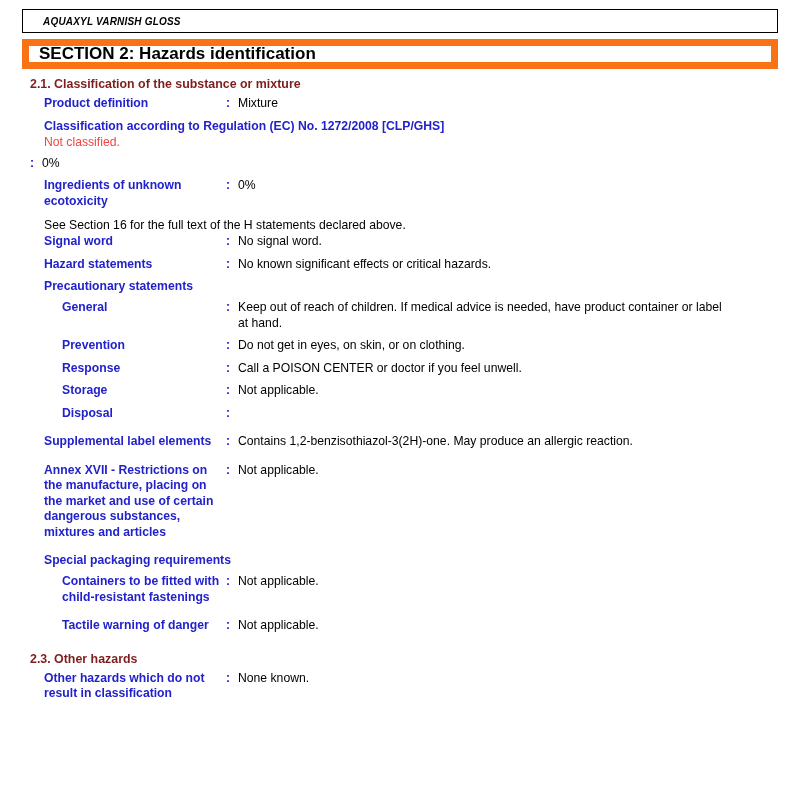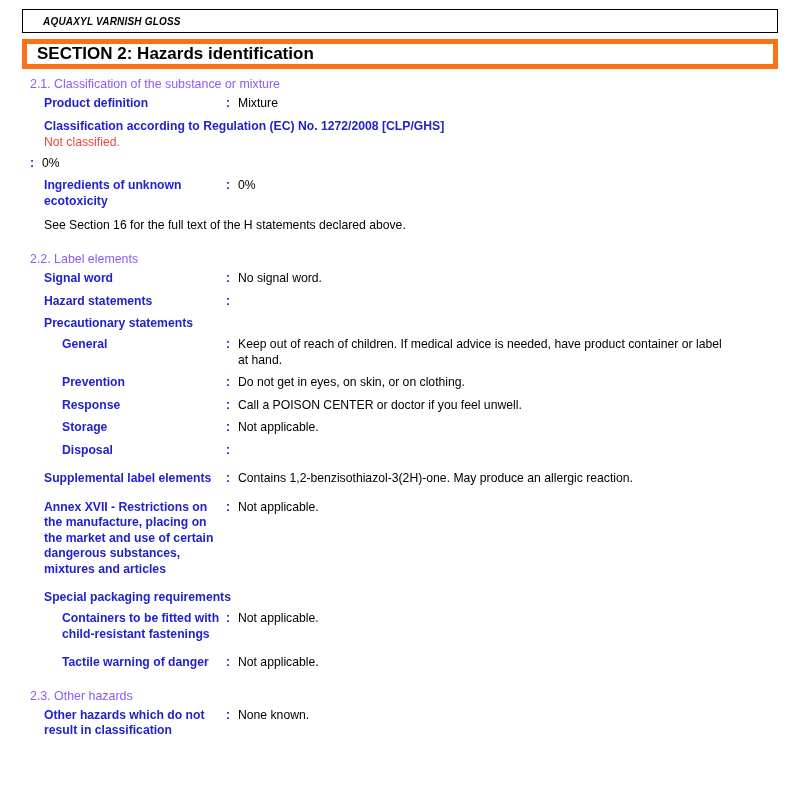--- a/index.html
+++ b/index.html
@@ -36,21 +36,21 @@
   .header-title {
     font-weight: bold;
     font-style: italic;
     font-size: 10px;
     letter-spacing: 0.2px;
     color: #000;
   }
 
   
   .section-box {
-    border: 5px solid #f97316;
+    border: 7px solid #f97316;
     height: 30px;
     display: flex;
     align-items: center;
     padding-left: 10px;
     box-sizing: border-box;
     margin-top: 6px;
   }
   .section-title {
     font-weight: bold;
     font-size: 17px;
@@ -59,22 +59,22 @@
 
   
   .content {
     margin-top: 8px;
     padding-left: 8px;
     font-size: 12.2px;
     line-height: 15px;
   }
 
   .subheading {
-    color: #8b5cf6;
-    font-weight: normal;
+    color: #7f1d1d;
+    font-weight: bold;
     font-size: 12.4px;
     margin: 0 0 4px 0;
   }
   .subheading.gap { margin-top: 18px; }
 
   .row {
     display: flex;
     align-items: flex-start;
     margin-bottom: 1px;
   }
@@ -168,33 +168,33 @@
     <div class="row">
       <div class="label two-line-label">Ingredients of unknown ecotoxicity</div>
       <div class="colon">:</div>
       <div class="value">0%</div>
     </div>
 
     <div class="spacer-sm"></div>
 
     <div class="note-line">See Section 16 for the full text of the H statements declared above.</div>
 
-    <div class="subheading gap">2.2. Label elements</div>
 
     <div class="row">
       <div class="label">Signal word</div>
       <div class="colon">:</div>
       <div class="value">No signal word.</div>
     </div>
 
     <div class="spacer-sm"></div>
 
     <div class="row">
       <div class="label">Hazard statements</div>
       <div class="colon">:</div>
+      <div class="value">No known significant effects or critical hazards.</div>
     </div>
 
     <div class="spacer-sm"></div>
 
     <div>
       <span class="underline-link">Precautionary statements</span>
     </div>
 
     <div class="spacer-sm"></div>
 

